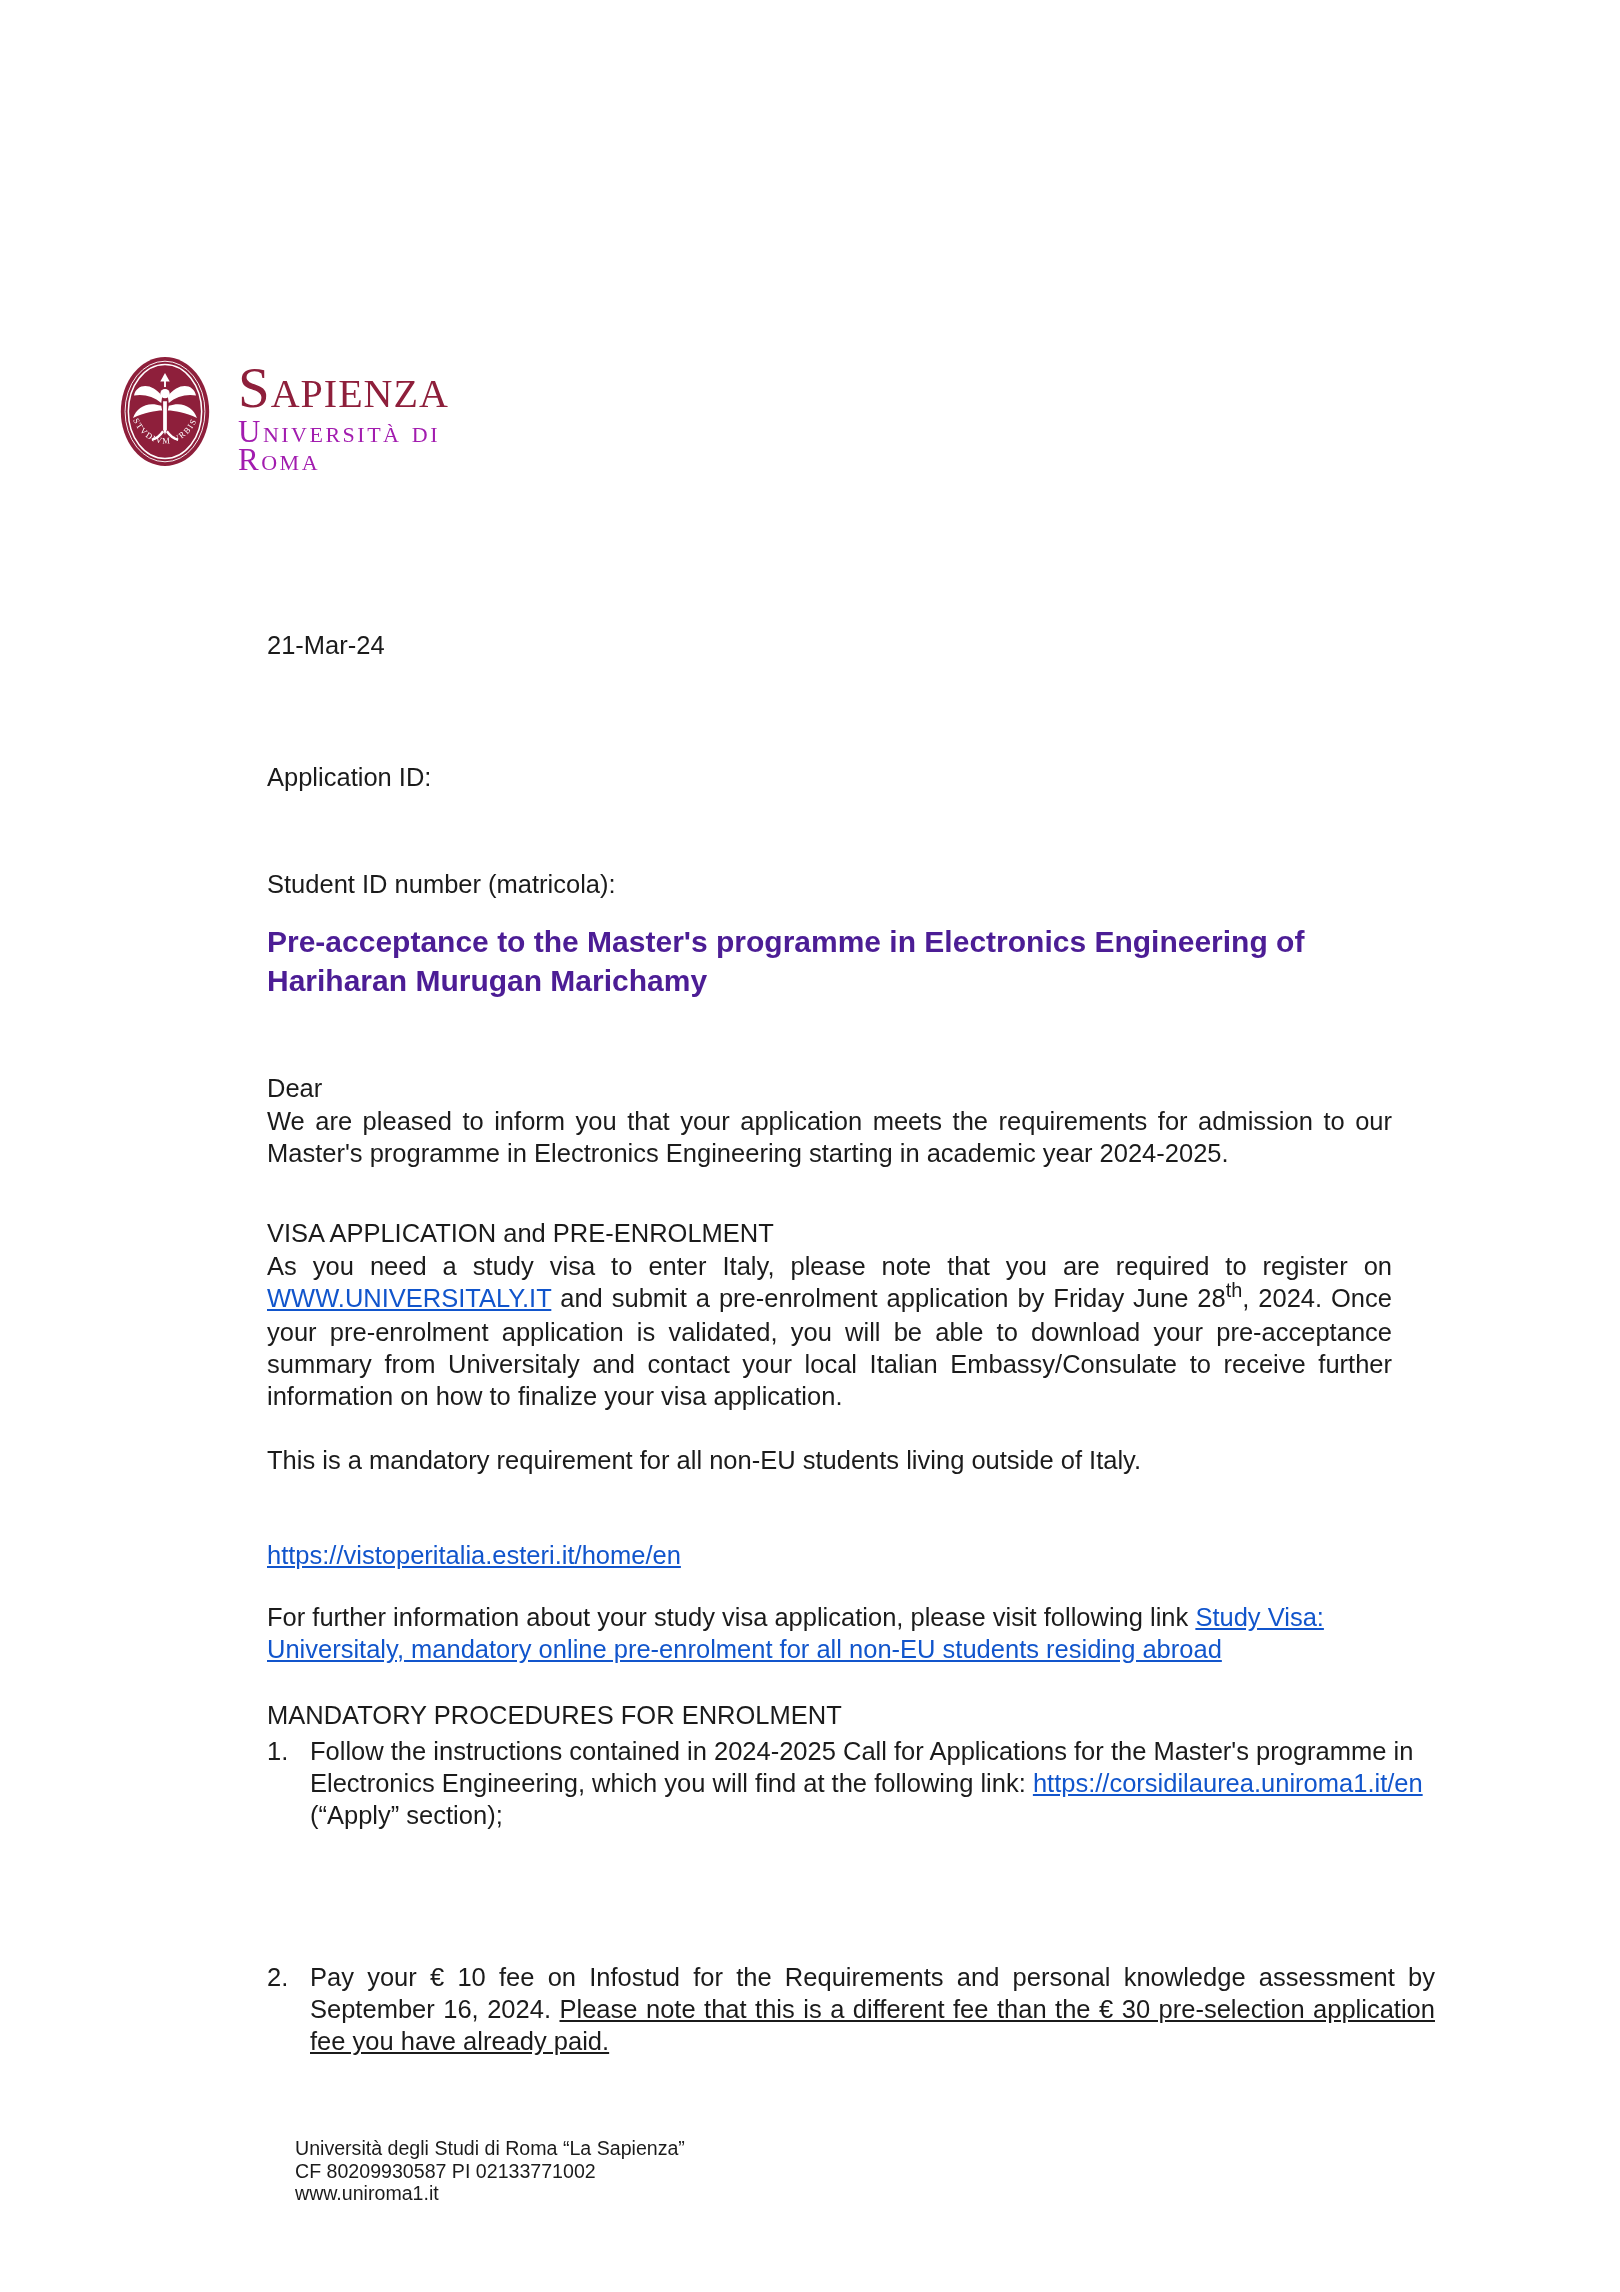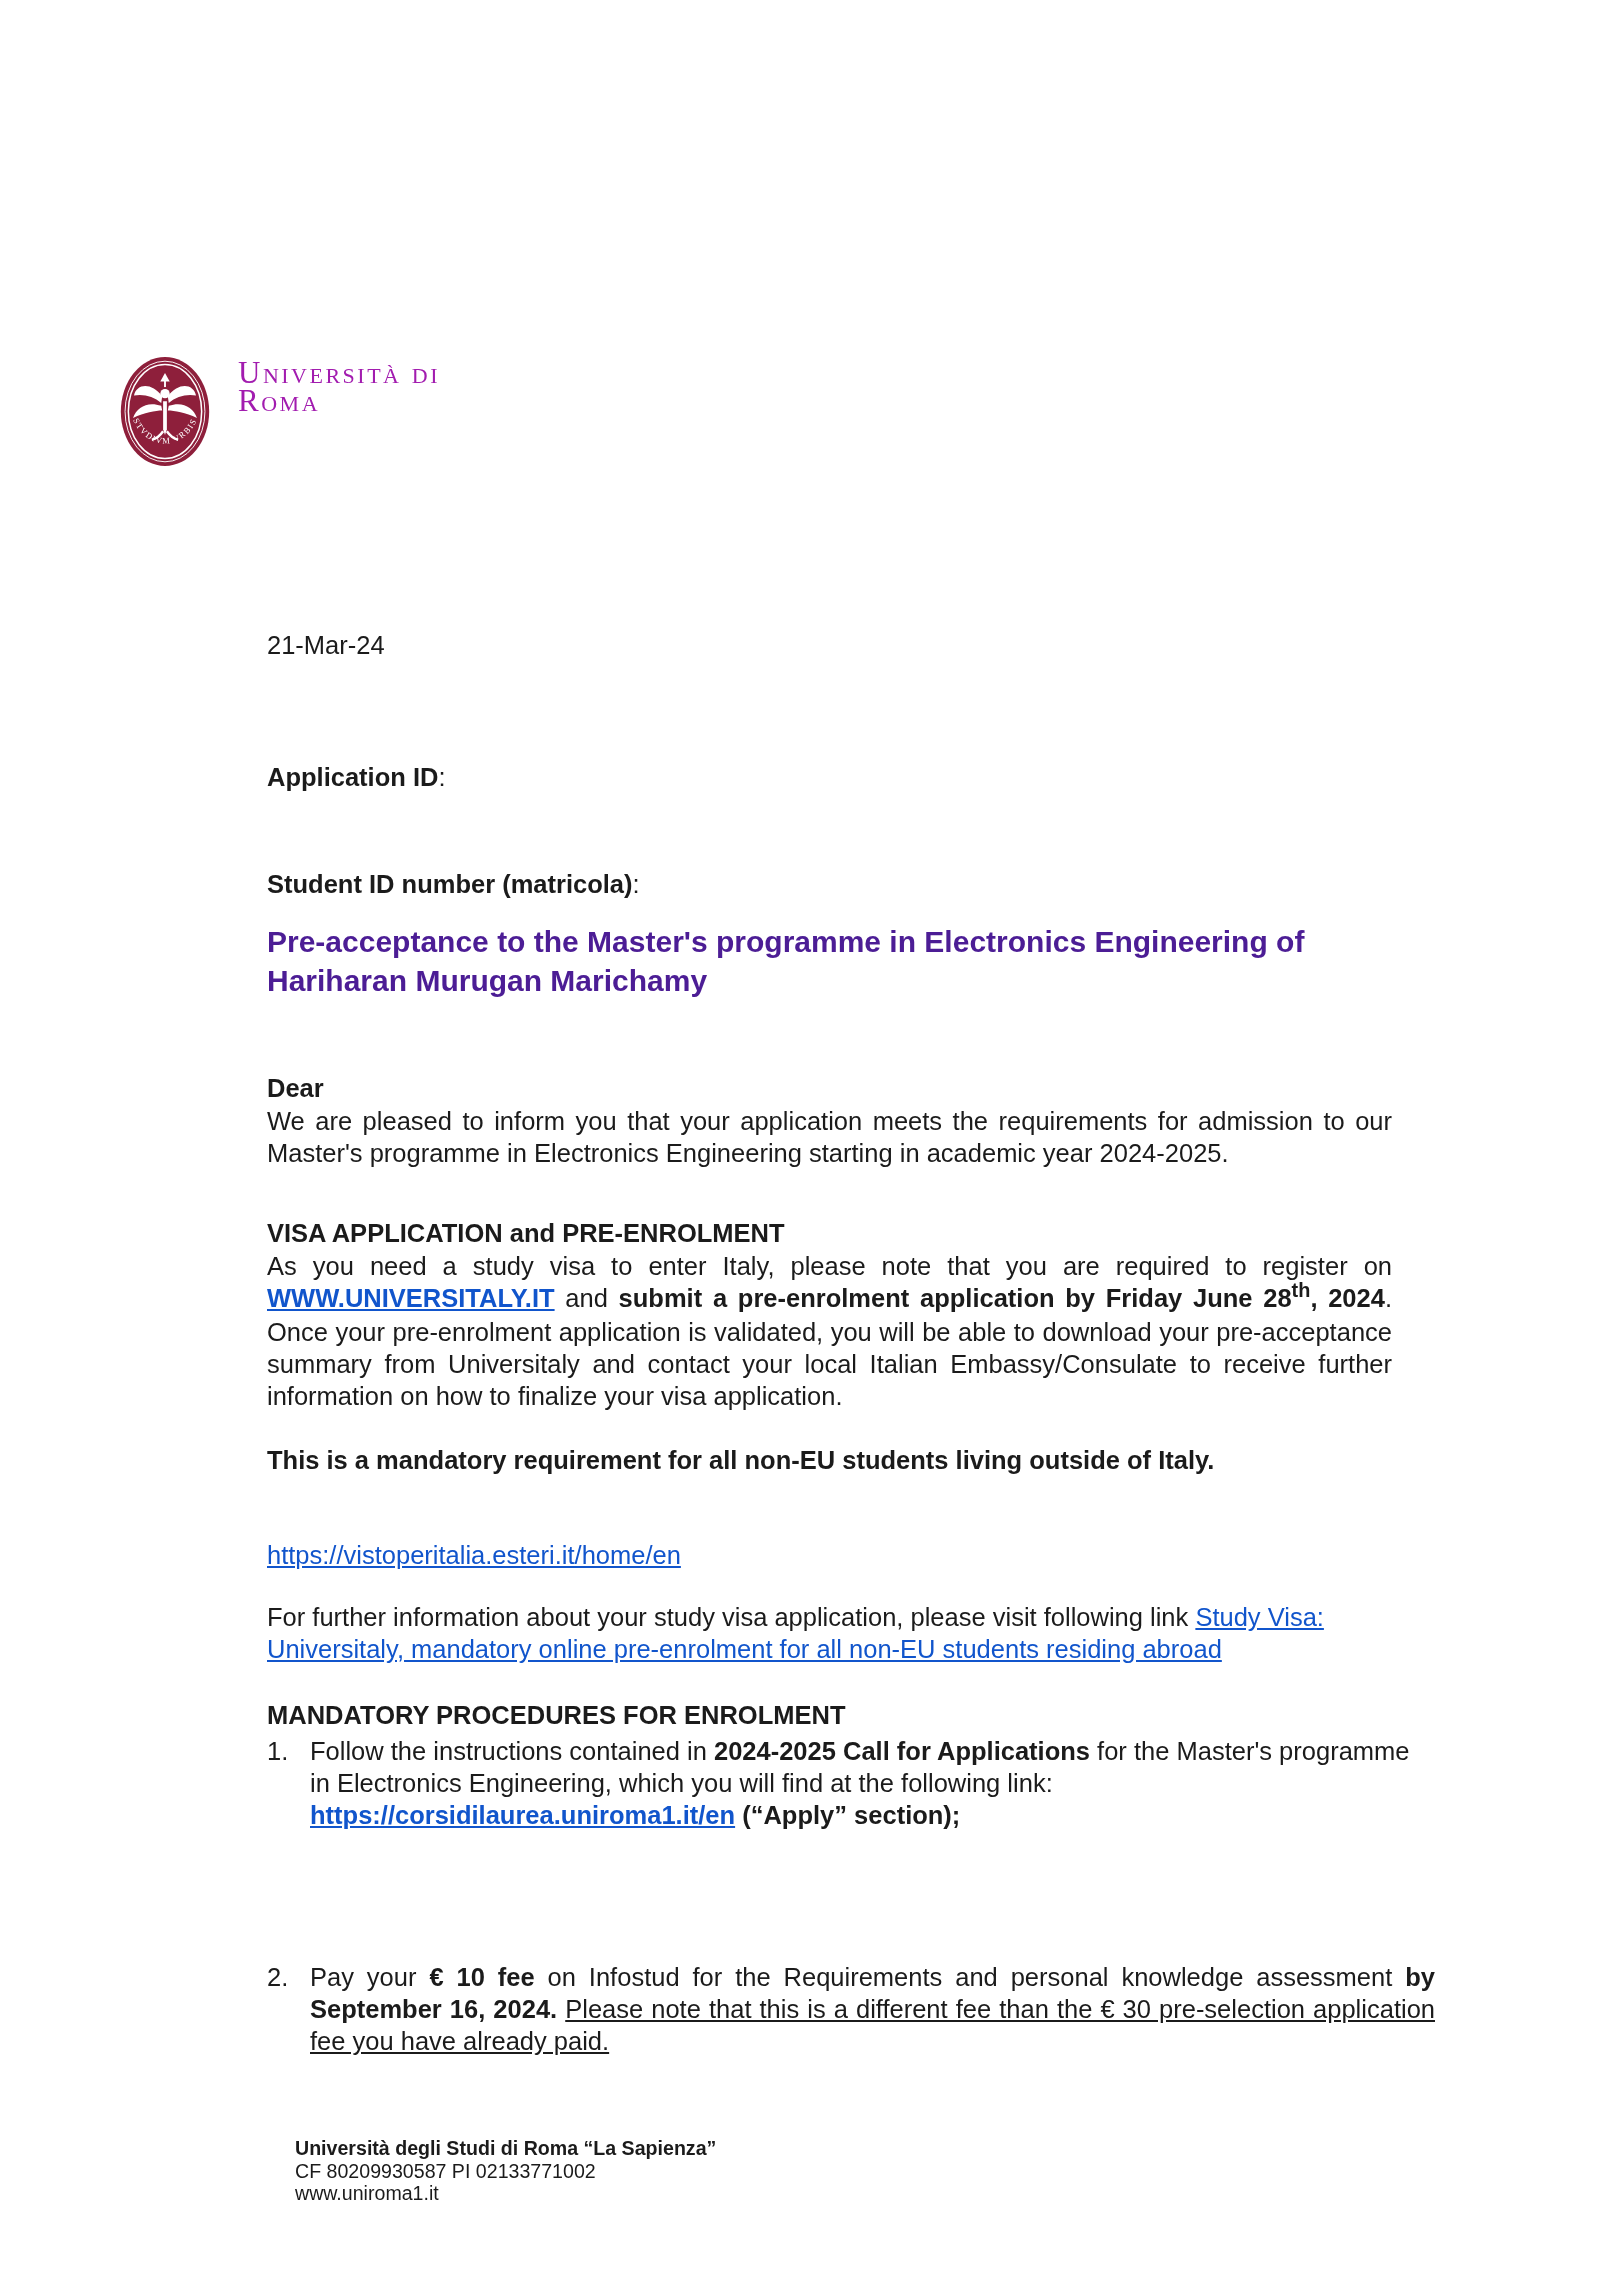--- a/index.html
+++ b/index.html
@@ -3,21 +3,21 @@
 <meta charset="utf-8">
 <style>
   html,body { margin:0; padding:0; background:#ffffff; }
   .page {
     position:relative; width:1620px; height:2293px; background:#ffffff;
     font-family:"Liberation Sans","DejaVu Sans",sans-serif; color:#1b1b1b;
     overflow:hidden;
   }
   .block { position:absolute; left:267px; width:1125px; font-size:25.5px; line-height:32px; }
   .just  { text-align:justify; }
-  .b     { font-weight:700; }
+  .b     { font-weight:400; }
   .title { font-weight:700; color:#4c1d95; font-size:30px; line-height:39px; }
   a.link { color:#1155CC; text-decoration:underline; cursor:pointer; }
   .ul    { text-decoration:underline; }
   sup.sup{ font-size:0.78em; vertical-align:baseline; position:relative; top:-0.5em; }
 
   .list-item { padding-left:43px; position:relative; }
   .list-item .num { position:absolute; left:0; top:0; }
 
   
   .logo { position:absolute; left:108px; top:340px; width:421px; height:137px; }
@@ -53,20 +53,21 @@
       <path d="M54 55 C68 50 80 56 84 68 C72 62 60 60 53 60 Z" fill="#ffffff"></path>
       <path d="M48 50 h4 v30 l-2 6 l-2 -6 Z" fill="#ffffff"></path>
       <path d="M48 82 C44 88 40 90 36 91" stroke="#ffffff" stroke-width="2.5" fill="none"></path>
       <path d="M52 82 C56 88 60 90 64 91" stroke="#ffffff" stroke-width="2.5" fill="none"></path>
       <path id="sealArc" d="M17 72 A38 46 0 0 0 83 72" fill="none"></path>
       <text font-size="9" fill="#ffffff" font-family="Liberation Serif, DejaVu Serif, serif" letter-spacing="1.5">
         <textPath href="#sealArc" startOffset="50%" text-anchor="middle">STVDIVM VRBIS</textPath>
       </text>
     </svg>
     <div class="wordmark-wrap">
+      <div class="wordmark">Sapienza</div>
       <div class="logo-sub">Università di Roma</div>
     </div>
   </div>
 
   <div class="block" style="top:629px">21-Mar-24</div>
 
   <div class="block" style="top:761px">
     <span class="b">Application ID</span><span>:</span>
   </div>
 

